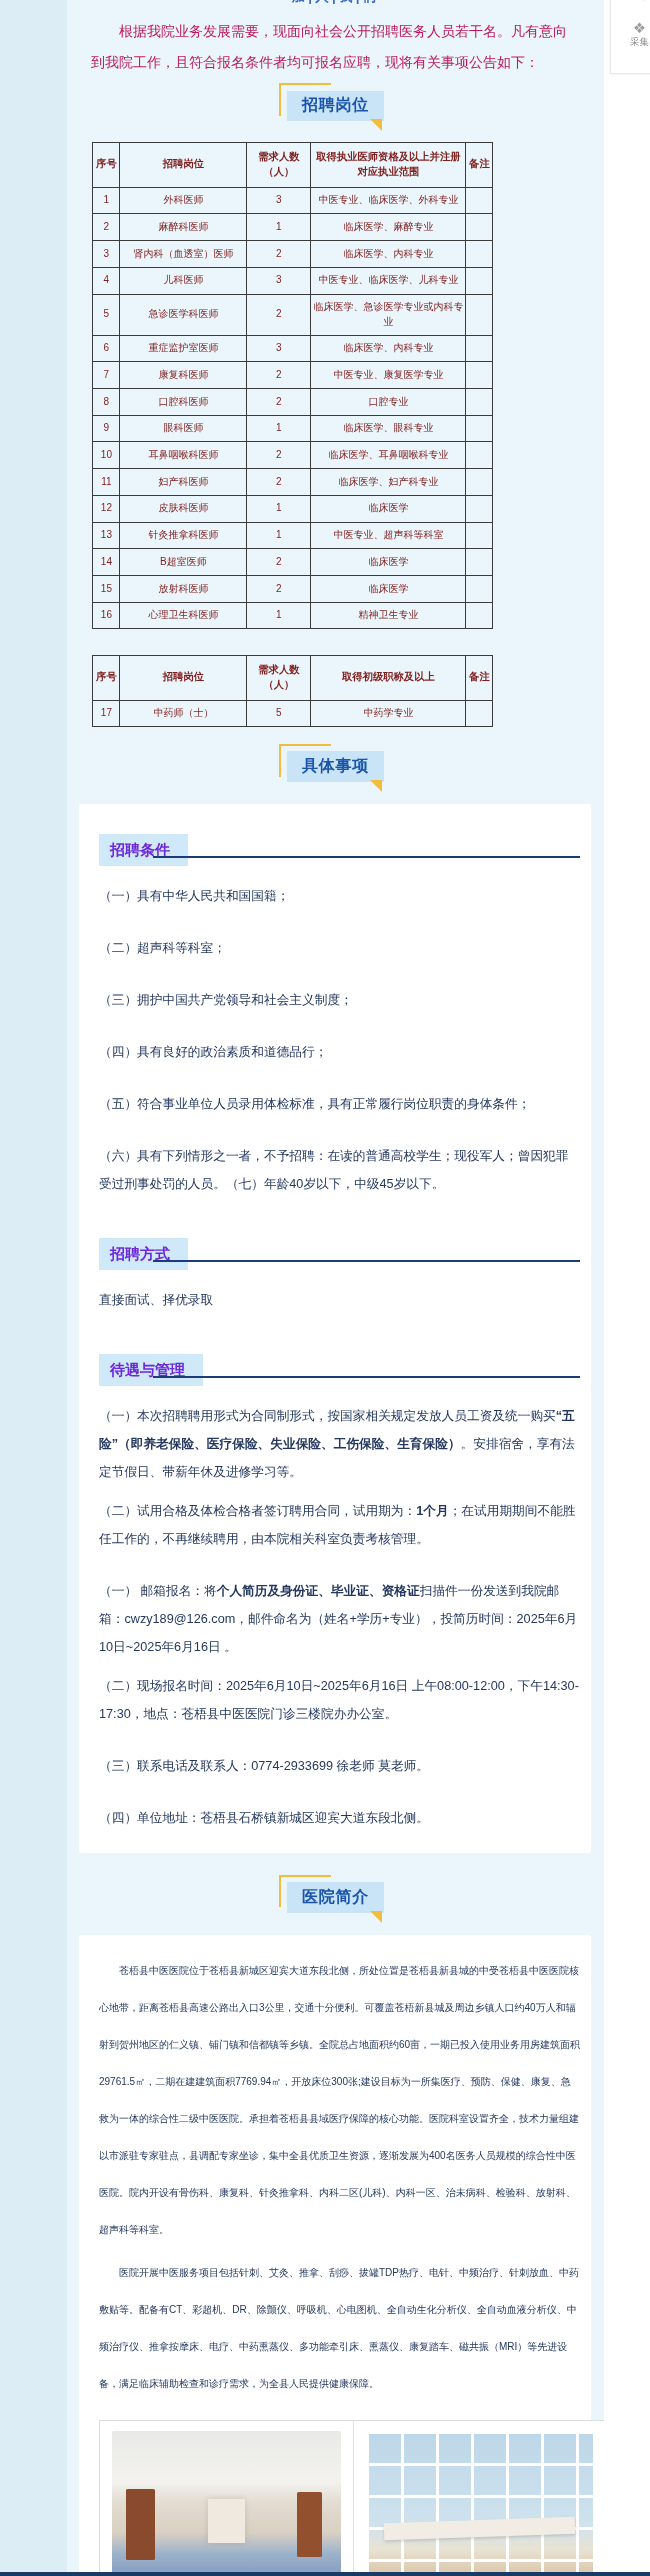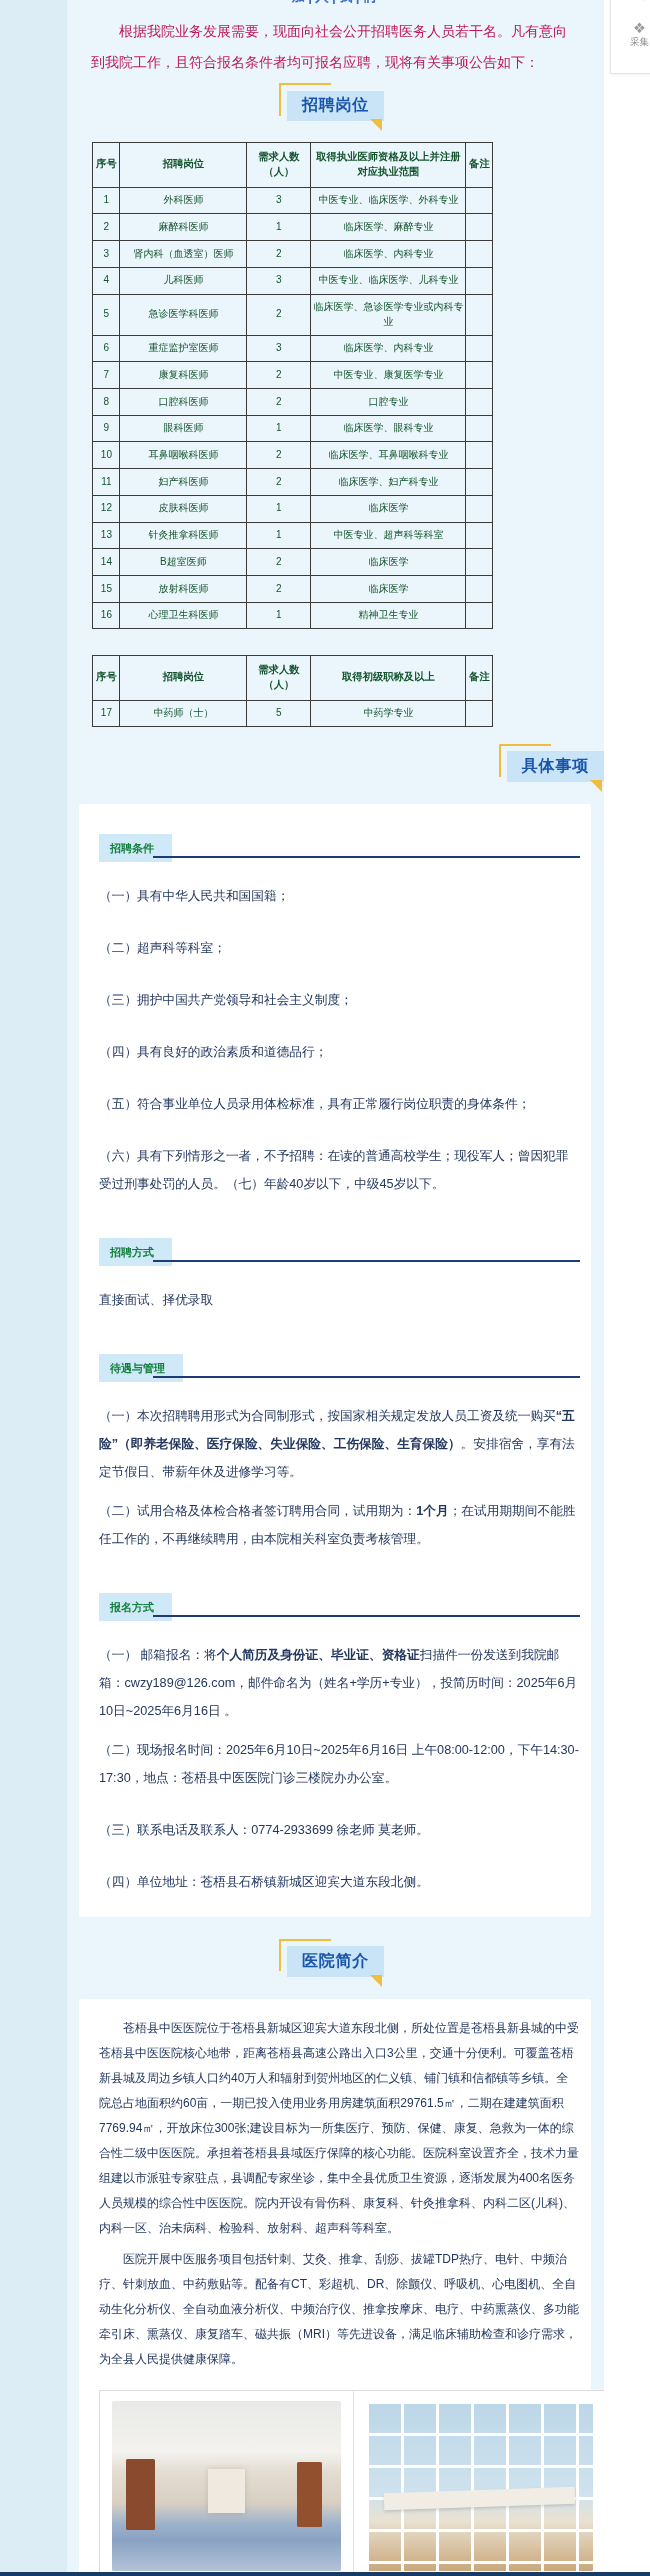--- a/index.html
+++ b/index.html
@@ -36,46 +36,46 @@
     content:"";position:absolute;left:-8px;top:-7.1px;width:52%;height:100%;
     border-left:2.4px solid #f2bd3d;border-top:2.4px solid #f2bd3d;
   }
   .sec-h::after{
     content:"";position:absolute;right:2.4px;bottom:-10.3px;width:0;height:0;
     border-top:12px solid #f2bd3d;border-left:12px solid transparent;
   }
   
   table.jobs{
     border-collapse:collapse;margin-left:25.4px;background:transparent;
-    table-layout:fixed;color:#14532d;
+    table-layout:fixed;color:#7f1d1d;
   }
   table.jobs th,table.jobs td{
     border:0.8px solid #3a3a3a;text-align:center;vertical-align:middle;
     font-size:10px;line-height:1.45;padding:5.6px 1.6px;word-break:break-all;
   }
   table.jobs th{font-weight:bold;font-size:10.3px;padding:7.1px 1.6px;}
   .col-no{width:27px;}.col-post{width:127px;}.col-count{width:64px;}
   .col-qual{width:155px;}.col-note{width:27px;}
   
   .card{
     background:#ffffff;margin:22px 12.7px 0 12px;border-radius:2.4px;
     padding:16px 11px 20.6px 20px;color:#24385f;
   }
   .subhead{position:relative;height:32px;margin-top:6.4px;}
   .subhead .tag{
-    position:absolute;left:0;top:8px;background:#cfe9f9;color:#15803d;
-    font-size:11px;font-weight:bold;padding:6.4px 17.5px 6.4px 11px;
+    position:absolute;left:0;top:8px;background:#cfe9f9;color:#6d28d9;
+    font-size:15px;font-weight:bold;padding:6.4px 17.5px 6.4px 11px;
   }
   .subhead .line{position:absolute;left:54px;right:0;bottom:0;height:2.4px;background:#1b3c78;}
   .body-p{font-size:12.7px;line-height:28px;margin:24px 0 0 0;}
   .body-p.gap{margin-top:11px;}
   .sub-gap{margin-top:32px;text-align:right;}
   .bold{font-weight:bold;}
   
-  .hosp-p{font-size:12px;line-height:25px;text-indent:2em;margin:6.4px 0 0 0;}
+  .hosp-p{font-size:10px;line-height:37px;text-indent:2em;margin:6.4px 0 0 0;}
   
   .photo-row{
     border:0.8px solid #dcdcdc;background:#fff;margin:17.5px 0 0 0;
     display:flex;width:505px;
   }
   .photo-cell{width:50%;box-sizing:border-box;padding:10.3px 12px 0 12px;}
   .photo-cell + .photo-cell{border-left:0.8px solid #e0e0e0;}
   .photo{height:170px;position:relative;overflow:hidden;border-radius:1.6px;}
   .photo-caption{
     text-align:center;color:#4d7c0f;font-size:12.7px;padding:11px 0 12.7px 0;
@@ -278,21 +278,21 @@
     <tr>
           <td>17</td>
           <td>中药师（士）</td>
           <td>5</td>
           <td>中药学专业</td>
           <td></td>
         </tr>
   </tbody>
     </table>
 
-  <div class="sec-h-wrap" style="margin-top:24px;text-align:right;">
+  <div class="sec-h-wrap" style="margin-top:24px;">
     <span class="sec-h">具体事项</span>
   </div>
 
   <div class="card">
 
     <div class="subhead">
       <span class="tag">招聘条件</span>
       <span class="line"></span>
     </div>
     <p class="body-p">（一）具有中华人民共和国国籍；</p>
@@ -308,24 +308,20 @@
     </div>
     <p class="body-p">直接面试、择优录取</p>
 
     <div class="subhead sub-gap">
       <span class="tag">待遇与管理</span>
       <span class="line"></span>
     </div>
     <p class="body-p"><span>（一）本次招聘聘用形式为合同制形式，按国家相关规定发放人员工资及统一购买</span><span class="bold">“五险”（即养老保险、医疗保险、失业保险、工伤保险、生育保险）</span><span>。安排宿舍，享有法定节假日、带薪年休及进修学习等。</span></p>
     <p class="body-p gap"><span>（二）试用合格及体检合格者签订聘用合同，试用期为：</span><span class="bold">1个月</span><span>；在试用期期间不能胜任工作的，不再继续聘用，由本院相关科室负责考核管理。</span></p>
 
-    <div class="subhead sub-gap">
-      <span class="tag">报名方式</span>
-      <span class="line"></span>
-    </div>
     <p class="body-p"><span>（一） 邮箱报名：将</span><span class="bold">个人简历及身份证、毕业证、资格证</span><span>扫描件一份发送到我院邮箱：cwzy189@126.com，邮件命名为（姓名+学历+专业），投简历时间：2025年6月10日~2025年6月16日 。</span></p>
     <p class="body-p gap">（二）现场报名时间：2025年6月10日~2025年6月16日 上午08:00-12:00，下午14:30-17:30，地点：苍梧县中医医院门诊三楼院办办公室。</p>
     <p class="body-p">（三）联系电话及联系人：0774-2933699 徐老师 莫老师。</p>
     <p class="body-p">（四）单位地址：苍梧县石桥镇新城区迎宾大道东段北侧。</p>
 
   </div>
 
   <div class="sec-h-wrap" style="margin-top:29px;">
     <span class="sec-h">医院简介</span>
   </div>

